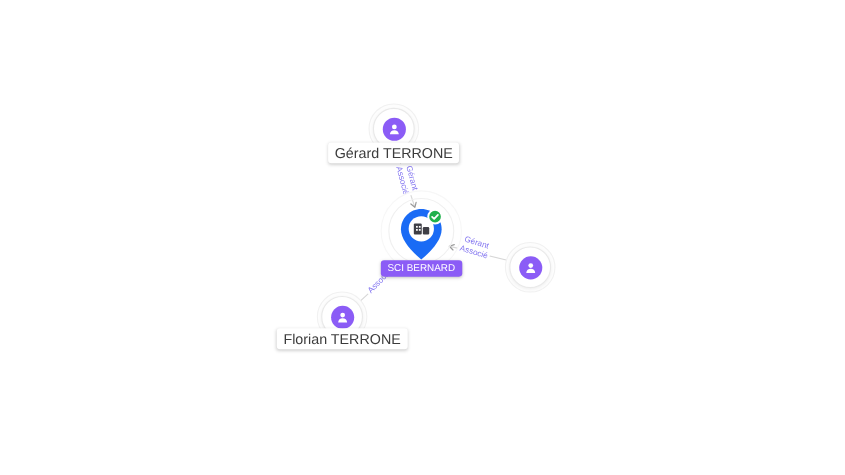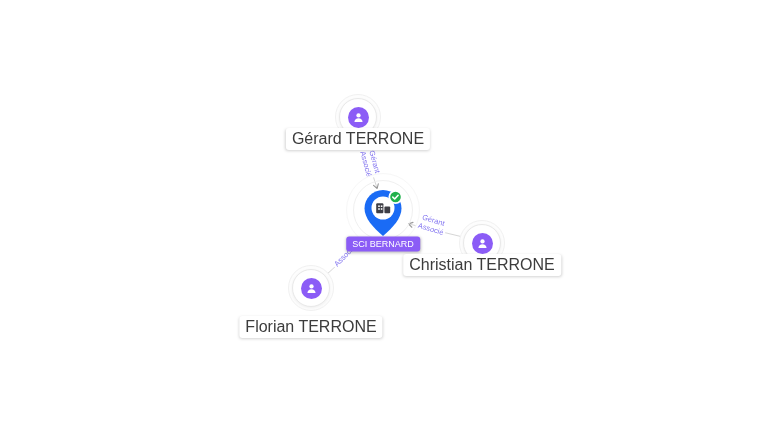--- a/index.html
+++ b/index.html
@@ -16,21 +16,21 @@
   }
   .ring-outer{position:absolute;inset:0;border-radius:50%;border:1px solid #f1f1f1;background:#fdfdfd;}
   .ring-mid{position:absolute;inset:4px;border-radius:50%;border:1px solid #e9e9e9;background:#fff;box-shadow:0 1px 3px rgba(0,0,0,0.06);}
   .node-circle{position:absolute;inset:6px;border-radius:50%;background:#fff;display:flex;align-items:center;justify-content:center;}
   .avatar{width:21px;height:21px;border-radius:50%;background:#8b5cf6;display:flex;align-items:center;justify-content:center;}
   .avatar svg{display:block;}
 
   
   .name-label{
     position:absolute;transform:translate(-50%,-50%);
-    background:#fff;color:#3c3c3c;font-size:16px;line-height:1;
+    background:#fff;color:#3c3c3c;font-size:13px;line-height:1;
     padding:3px 6px;border-radius:3px;white-space:nowrap;
     box-shadow:0 1px 3px rgba(0,0,0,0.18);cursor:pointer;
   }
   .company-label{
     position:absolute;transform:translate(-50%,-50%);
     background:#8b5cf6;color:#ffffff;font-size:9px;line-height:1;
     padding:3px 6px;border-radius:3px;white-space:nowrap;
     box-shadow:0 1px 3px rgba(0,0,0,0.25);cursor:pointer;
   }
   .edge-label{
@@ -116,29 +116,28 @@
     <span class="ring-mid"></span>
     <span class="node-circle">
       <span class="avatar">
         <svg width="13" height="13" viewBox="0 0 24 24">
           <circle cx="12" cy="8.2" r="4" fill="#ffffff"></circle>
           <path d="M4.5 20.5 c0-4.5 3.5-7 7.5-7 s7.5 2.5 7.5 7 Z" fill="#ffffff"></path>
         </svg>
       </span>
     </span>
   </div>
-  <div class="name-label" style="left:482px;top:265px">Christian TERRONE</div>
 
   <div class="person-node" style="left:311px;top:288px">
     <span class="ring-outer"></span>
     <span class="ring-mid"></span>
     <span class="node-circle">
       <span class="avatar">
         <svg width="13" height="13" viewBox="0 0 24 24">
           <circle cx="12" cy="8.2" r="4" fill="#ffffff"></circle>
           <path d="M4.5 20.5 c0-4.5 3.5-7 7.5-7 s7.5 2.5 7.5 7 Z" fill="#ffffff"></path>
         </svg>
       </span>
     </span>
   </div>
-  <div class="name-label" style="left:311px;top:327px">Florian TERRONE</div>
+  <div class="name-label" style="left:311px;top:308px">Florian TERRONE</div>
 
 </div>
 
 </body></html>

